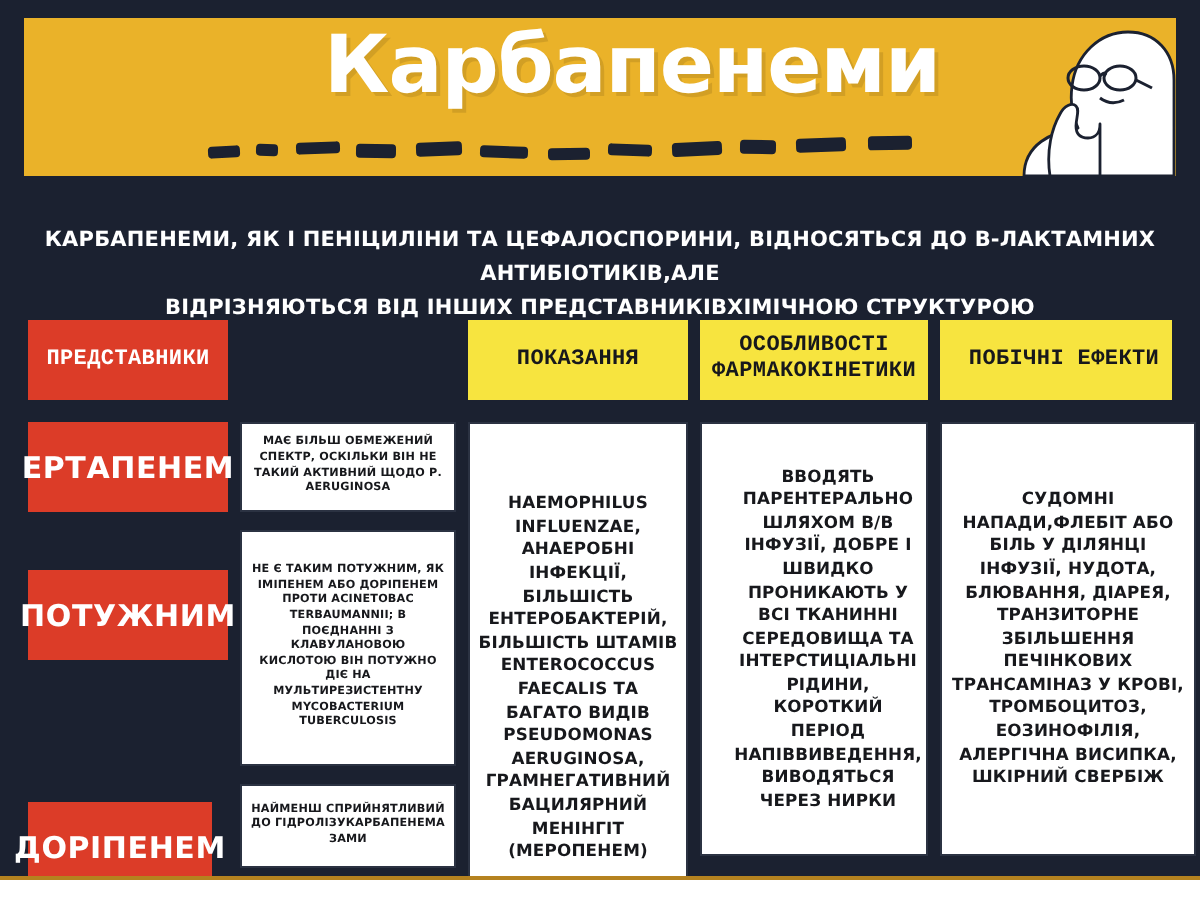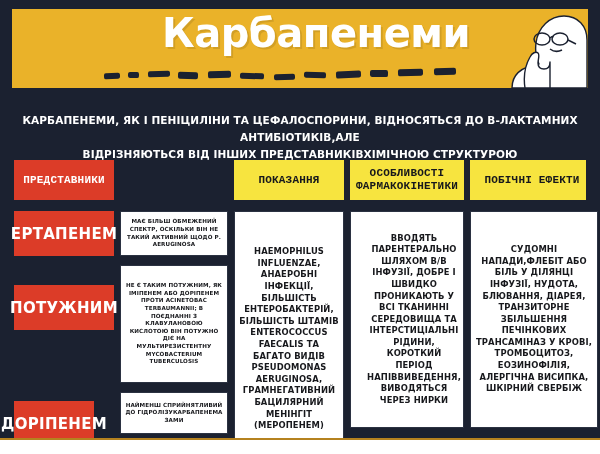--- a/index.html
+++ b/index.html
@@ -213,21 +213,21 @@
 
   <div class="grid">
 
     <div class="cell hdr hdr-red" style="left:14px;  top:0px; width:100px;">ПРЕДСТАВНИКИ</div>
     <div class="cell hdr hdr-yellow" style="left:234px; top:0px; width:110px;">ПОКАЗАННЯ</div>
     <div class="cell hdr hdr-yellow" style="left:350px; top:0px; width:114px;">ОСОБЛИВОСТІ ФАРМАКОКІНЕТИКИ</div>
     <div class="cell hdr hdr-yellow" style="left:470px; top:0px; width:116px;padding-left:11px;">ПОБІЧНІ ЕФЕКТИ</div>
 
     <div class="cell drug" style="left:14px; top:51px;  width:100px; height:45px;">ЕРТАПЕНЕМ</div>
     <div class="cell drug" style="left:14px; top:125px; width:100px; height:45px;">ПОТУЖНИМ</div>
-    <div class="cell drug" style="left:14px; top:241px; width:80px; height:45px;">ДОРІПЕНЕМ</div>
+    <div class="cell drug" style="left:14px; top:241px; width:92px; height:45px;">ДОРІПЕНЕМ</div>
 
     <div class="cell info info-sm" style="left:120px; top:51px;  width:108px; height:45px;">МАЄ БІЛЬШ ОБМЕЖЕНИЙ СПЕКТР, ОСКІЛЬКИ ВІН НЕ ТАКИЙ АКТИВНИЙ ЩОДО Р. AERUGINOSA</div>
     <div class="cell info info-sm" style="left:120px; top:105px; width:108px; height:118px;">НЕ Є ТАКИМ ПОТУЖНИМ, ЯК ІМІПЕНЕМ АБО ДОРІПЕНЕМ ПРОТИ ACINETOBAC TERBAUMANNII; В ПОЄДНАННІ З КЛАВУЛАНОВОЮ КИСЛОТОЮ ВІН ПОТУЖНО ДІЄ НА МУЛЬТИРЕЗИСТЕНТНУ MYCOBACTERIUM TUBERCULOSIS</div>
     <div class="cell info info-sm" style="left:120px; top:232px; width:108px; height:42px;">НАЙМЕНШ СПРИЙНЯТЛИВИЙ ДО ГІДРОЛІЗУКАРБАПЕНЕМА ЗАМИ</div>
 
     <div class="cell info info-tall" style="left:234px; top:51px; width:110px; height:256px;">HAEMOPHILUS INFLUENZAE, АНАЕРОБНІ ІНФЕКЦІЇ, БІЛЬШІСТЬ ЕНТЕРОБАКТЕРІЙ, БІЛЬШІСТЬ ШТАМІВ ENTEROCOCCUS FAECALIS ТА БАГАТО ВИДІВ PSEUDOMONAS AERUGINOSA, ГРАМНЕГАТИВНИЙ БАЦИЛЯРНИЙ МЕНІНГІТ (МЕРОПЕНЕМ)</div>
     <div class="cell info info-tall" style="left:350px; top:51px; width:114px; height:217px;padding-left:18px;">ВВОДЯТЬ ПАРЕНТЕРАЛЬНО ШЛЯХОМ В/В ІНФУЗІЇ, ДОБРЕ І ШВИДКО ПРОНИКАЮТЬ У ВСІ ТКАНИННІ СЕРЕДОВИЩА ТА ІНТЕРСТИЦІАЛЬНІ РІДИНИ, КОРОТКИЙ ПЕРІОД НАПІВВИВЕДЕННЯ, ВИВОДЯТЬСЯ ЧЕРЕЗ НИРКИ</div>
     <div class="cell info info-tall" style="left:470px; top:51px; width:128px; height:217px;">СУДОМНІ НАПАДИ,ФЛЕБІТ АБО БІЛЬ У ДІЛЯНЦІ ІНФУЗІЇ, НУДОТА, БЛЮВАННЯ, ДІАРЕЯ, ТРАНЗИТОРНЕ ЗБІЛЬШЕННЯ ПЕЧІНКОВИХ ТРАНСАМІНАЗ У КРОВІ, ТРОМБОЦИТОЗ, ЕОЗИНОФІЛІЯ, АЛЕРГІЧНА ВИСИПКА, ШКІРНИЙ СВЕРБІЖ</div>
   </div>
 

